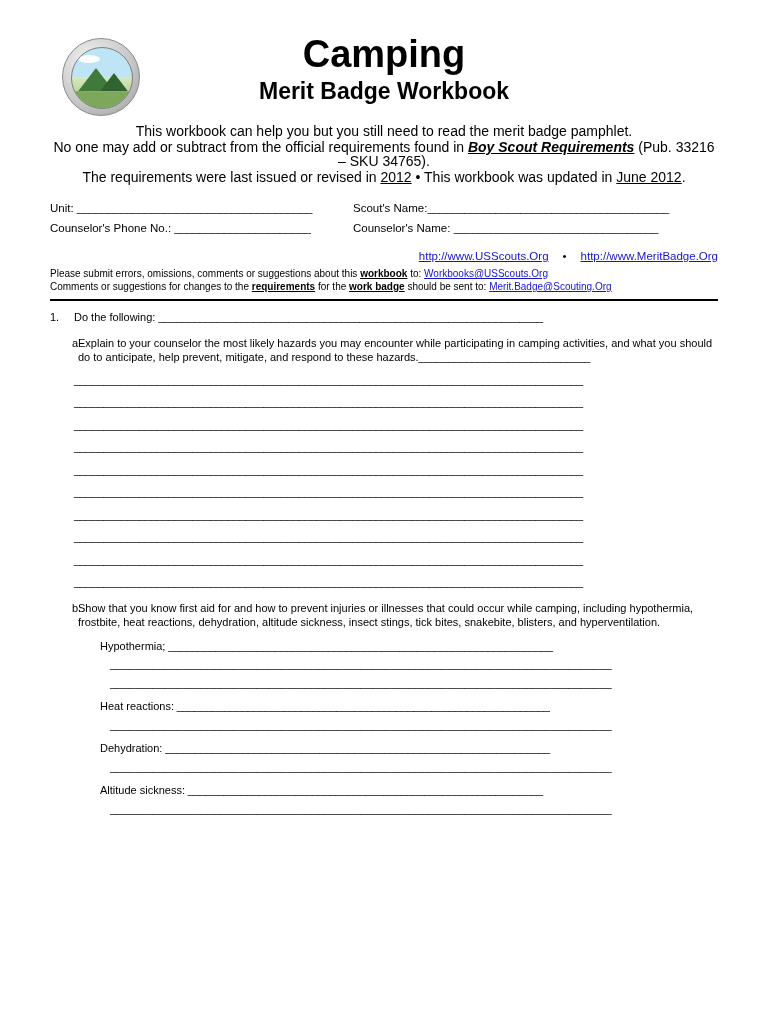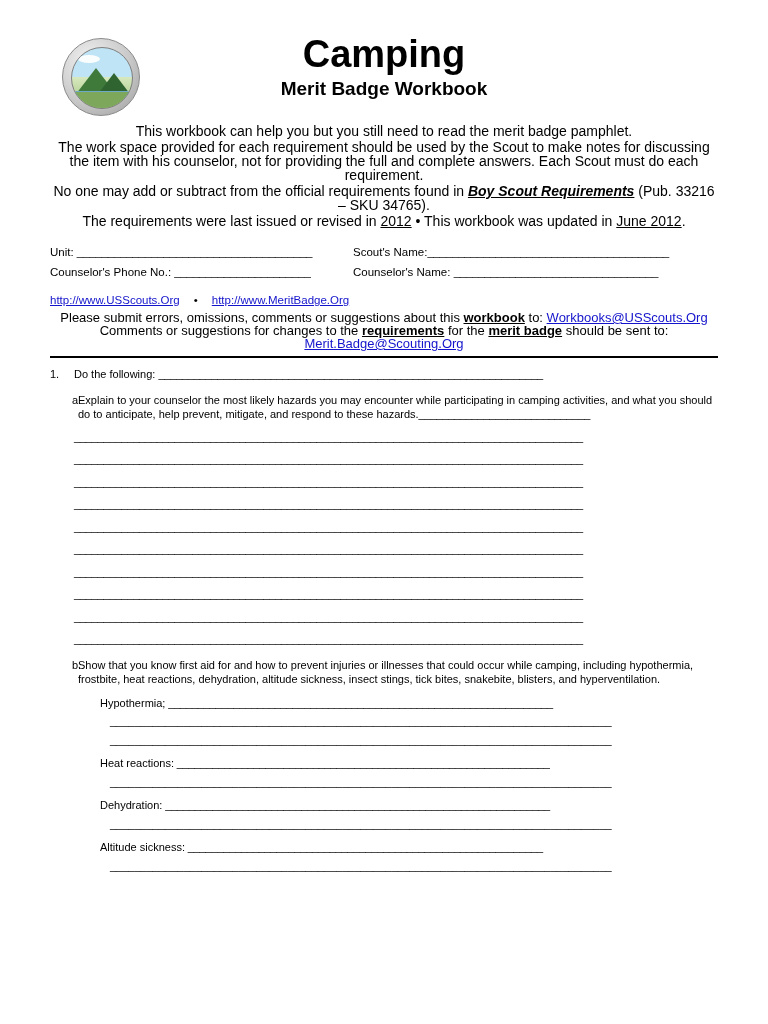--- a/index.html
+++ b/index.html
@@ -91,21 +91,21 @@
     font-size: 38px;
     font-weight: bold;
     letter-spacing: 0px;
     line-height: 44px;
     margin: 0;
     padding-top: 4px;
     font-family: "Liberation Sans", sans-serif;
   }
   .subtitle {
     text-align: center;
-    font-size: 19px;
+    font-size: 23px;
     font-weight: bold;
     margin: 2px 0 0 0;
   }
 
   
   .intro {
     text-align: center;
     font-size: 14px;
     line-height: 14px;
     margin-top: 8px;
@@ -125,32 +125,32 @@
     display: flex;
     width: 100%;
   }
   .fcell { white-space: nowrap; }
   .fcell.left { width: 355px; }
   .fcell.right { width: 303px; }
   .dots { letter-spacing: -0.2px; }
 
   
   .links {
-    text-align: left;
+    text-align: right;
     margin-top: 12px;
     font-size: 11.5px;
   }
   .links a {
     color: #1414cc;
     text-decoration: underline;
   }
   .links .sep { padding: 0 14px; color: #000; }
   .note {
-    text-align: center;
-    font-size: 13px;
+    text-align: left;
+    font-size: 10px;
     line-height: 13px;
     margin-top: 5px;
   }
   .note a { color: #1414cc; text-decoration: underline; }
   .rule {
     border: none;
     border-top: 2px solid #000;
     margin: 6px 0 0 0;
   }
 
@@ -228,21 +228,20 @@
         <div class="badge-water"></div>
         <div class="badge-ground"></div>
       </div>
     </div>
     <h1 class="title">Camping</h1>
     <div class="subtitle">Merit Badge Workbook</div>
   </div>
 
   <div class="intro">
     <p>This workbook can help you but you still need to read the merit badge pamphlet.</p>
-    <p class="p2">The work space provided for each requirement should be used by the Scout to make notes for discussing the item with his counselor, not for providing the full and complete answers. Each Scout must do each requirement.</p>
     <p>
       <span>No one may add or subtract from the official requirements found in </span><span class="bolditalic u">Boy Scout Requirements</span><span> (Pub. 33216 – SKU 34765).</span>
     </p>
     <p>
       <span>The requirements were last issued or revised in </span><span class="u">2012</span><span>   •   This workbook was updated in </span><span class="u">June 2012</span><span>.</span>
     </p>
   </div>
 
   <div class="fields">
     <div class="field-row">
@@ -265,21 +264,21 @@
 
   <div class="links">
     <a href="#">http://www.USScouts.Org</a><span class="sep">•</span><a href="#">http://www.MeritBadge.Org</a>
   </div>
 
   <div class="note">
     <div>
       <span>Please submit errors, omissions, comments or suggestions about this </span><b class="u">workbook</b><span> to: </span><a href="#">Workbooks@USScouts.Org</a>
     </div>
     <div>
-      <span>Comments or suggestions for changes to the </span><b class="u">requirements</b><span> for the </span><b class="u">merit badge</b><span> should be sent to: </span><a href="#">Merit.Badge@Scouting.Org</a>
+      <span>Comments or suggestions for changes to the </span><b class="u">requirements</b><span> for the </span><b class="u">work badge</b><span> should be sent to: </span><a href="#">Merit.Badge@Scouting.Org</a>
     </div>
   </div>
 
   <hr class="rule">
 
   <div class="req">
 
     <div class="req-row">
       <div class="req-num">1.</div>
       <div class="req-body">

